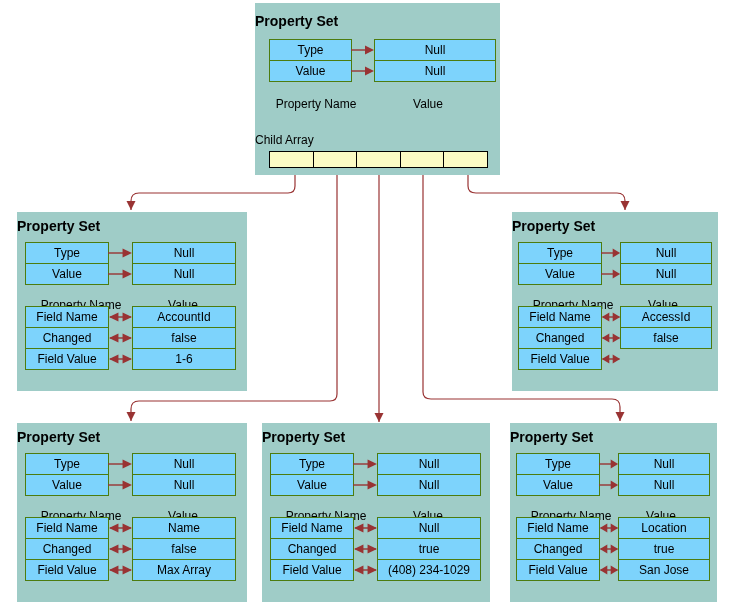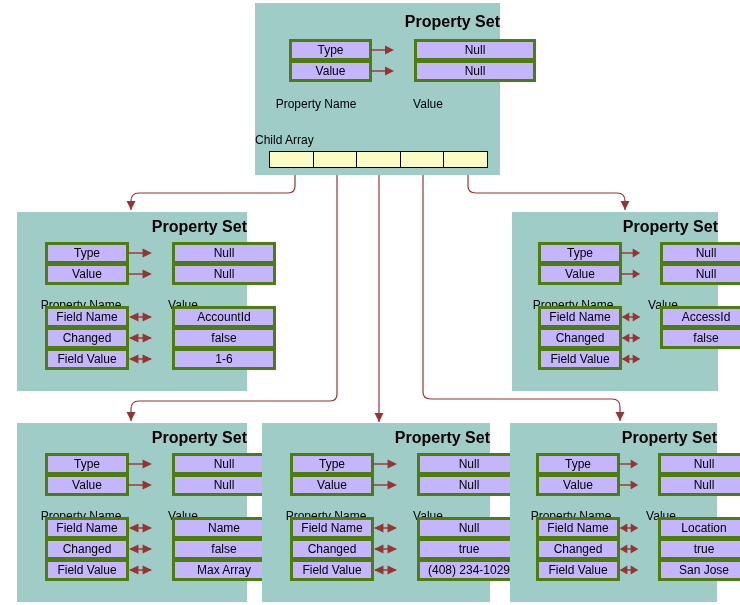--- a/index.html
+++ b/index.html
@@ -8,31 +8,31 @@
     font-family:"Liberation Sans", sans-serif; color:#000;
   }
   .canvas { position:relative; width:740px; height:605px; background:#ffffff; overflow:hidden; }
 
   
   .connectors { position:absolute; left:0; top:0; pointer-events:none; }
   .connectors path.conn { fill:none; stroke:#993333; stroke-width:1.2; }
 
   
   .pset { position:absolute; background:#9fccc7; }
-  .pset-title { position:absolute; left:0; right:0; text-align:right; font-weight:bold; font-size:16px; }
+  .pset-title { position:absolute; left:0; right:0; text-align:left; font-weight:bold; font-size:14px; }
   .root .pset-title { top:10px; }
   .child .pset-title { top:6px; }
 
   .ptable { position:absolute; }
   .prow { display:flex; height:22px; margin-top:-1px; align-items:stretch; }
   .prow:first-child { margin-top:0; }
   .pcell {
-    box-sizing:border-box; border:3px solid #4d7c0f; background:#c4b5fd;
+    box-sizing:border-box; border:1px solid #4d7c0f; background:#7dd3fc;
     font-size:12px; display:flex; align-items:center; justify-content:center;
-    white-space:nowrap; overflow:hidden;margin-left:20px;
+    white-space:nowrap; overflow:hidden;
   }
   .parrow { position:relative; }
   .parrow svg { position:absolute; left:-1px; top:0; width:calc(100% + 2px); height:22px; display:block; }
   .parrow line { stroke:#993333; stroke-width:1.4; }
   .parrow polygon { fill:#993333; }
 
   
   .wide  .pcell.pleft  { width:84px; }
   .wide  .parrow       { width:23px; }
   .wide  .pcell.pright { width:104px; }

